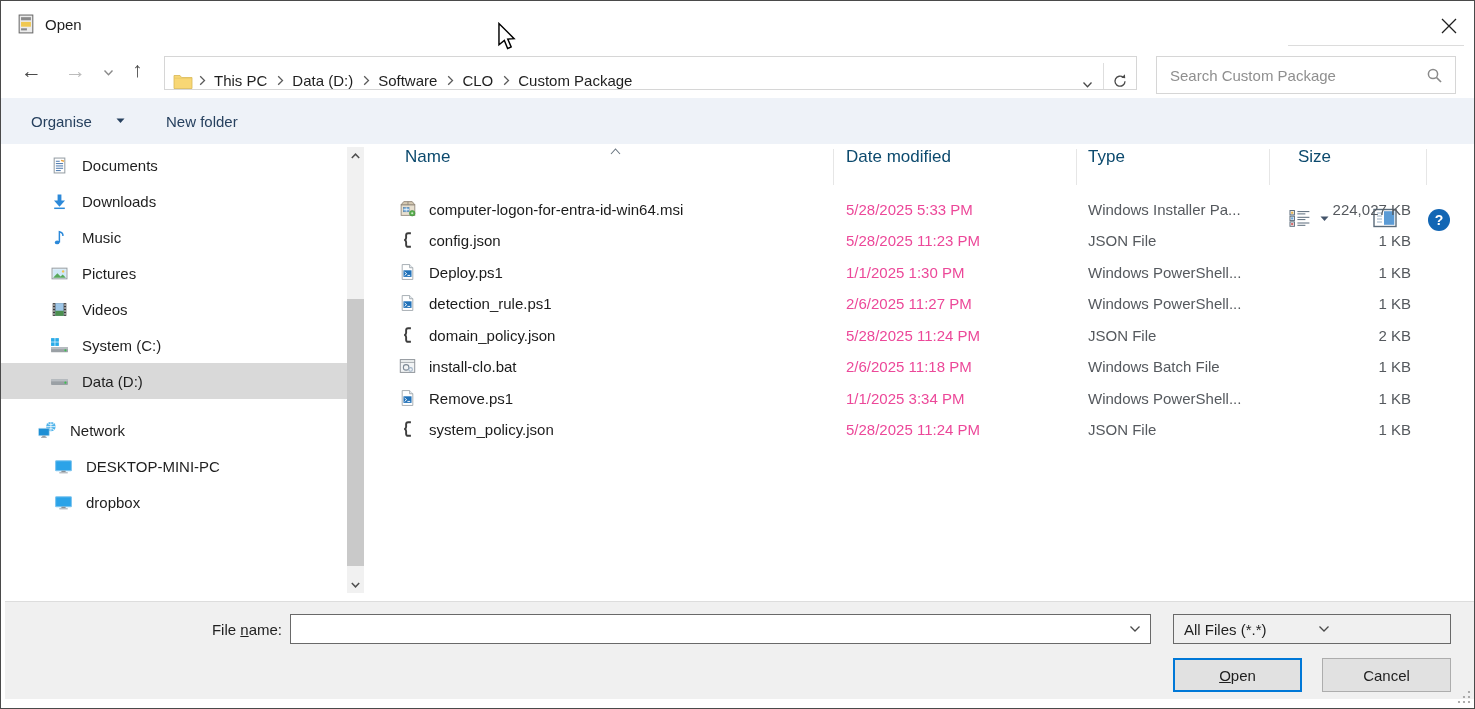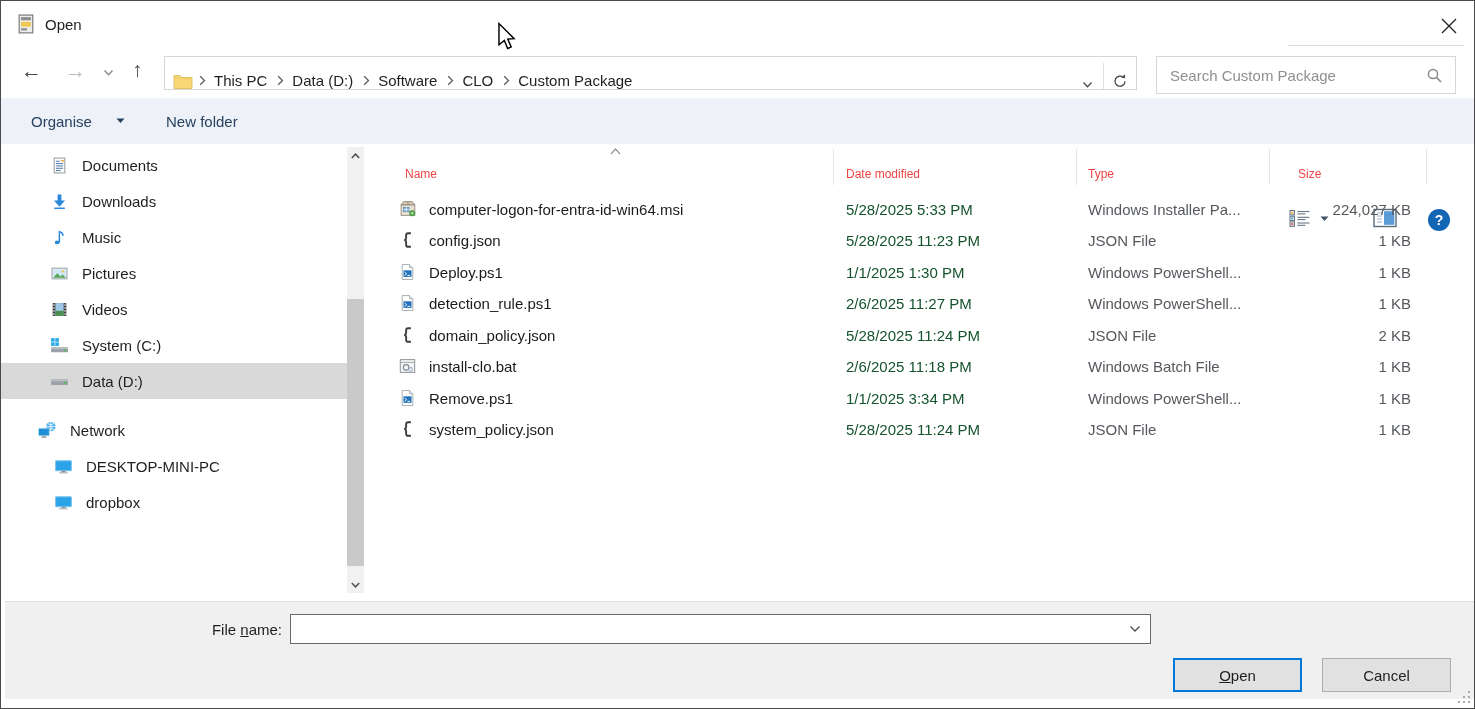--- a/index.html
+++ b/index.html
@@ -60,29 +60,29 @@
   .side-label { white-space:nowrap; }
 
   
   .sb-track { left:346px; top:146px; width:17px; height:446px; background:#f1f1f1; }
   .sb-btn { position:absolute; left:0; width:17px; height:17px; display:flex; align-items:center; justify-content:center; }
   .sb-up { top:0; } .sb-down { bottom:0; }
   .sb-thumb { position:absolute; left:0; top:152px; width:17px; height:267px; background:#c9c9c9; }
 
   
   .list-header { left:370px; top:146px; width:1105px; height:40px; }
-  .col-h { position:absolute; top:20px; color:#ef4444; font-size:12px; white-space:nowrap; }
+  .col-h { position:absolute; top:0; color:#0c4a6e; font-size:17px; white-space:nowrap; }
   .col-name { left:34px; } .col-date { left:475px; } .col-type { left:717px; } .col-size { left:927px; }
   .col-sep { position:absolute; top:2px; width:1px; height:36px; background:#e6e6e6; }
   .sort-caret { position:absolute; left:238px; top:0px; }
   .file-rows { left:370px; top:192px; width:1105px; }
   .file-row { position:relative; height:31.5px; }
   .fcell { position:absolute; top:50%; transform:translateY(-50%); white-space:nowrap; }
   .f-icon { left:28px; } .f-name { left:58px; color:#1b1b1b; }
-  .f-date { left:475px; color:#14532d; } .f-type { left:717px; color:#55595e; }
+  .f-date { left:475px; color:#ec4899; } .f-type { left:717px; color:#55595e; }
   .f-size { left:880px; width:160px; text-align:right; color:#55595e; }
 
   
   .footer { left:4px; top:600px; width:100%; height:98px; background:#f0f0f0; border-top:1px solid #dddddd;text-decoration:underline; }
   .fn-label { position:absolute; left:130px; top:19px; width:147px; text-align:right; font-size:15px; }
   .ak { text-decoration:underline; }
   .fn-combo { position:absolute; left:285px; top:12px; width:861px; height:30px; background:#fff;
               border:1px solid #696969; display:flex; align-items:center; }
   .fn-combo input { flex:1; border:0; outline:0; font-size:15px; padding-left:7px; background:transparent; }
   .combo-dd { margin-right:9px; }
@@ -536,20 +536,28 @@
   <div class="abs footer">
     <div class="fn-label"><span>File </span><span class="ak">n</span><span>ame:</span></div>
     <div class="fn-combo">
       <input value="" style="">
       <span class="combo-dd">
         <svg width="12" height="8" viewBox="0 0 12 8">
             <path d="M1.5 1.5 L6 6 L10.5 1.5" fill="none" stroke="#4a4a4a" stroke-width="1.3"></path>
           </svg>
       </span>
     </div>
+    <div class="ft-combo">
+      <span>All Files (*.*)</span>
+      <span class="combo-dd">
+        <svg width="12" height="8" viewBox="0 0 12 8">
+            <path d="M1.5 1.5 L6 6 L10.5 1.5" fill="none" stroke="#4a4a4a" stroke-width="1.3"></path>
+          </svg>
+      </span>
+    </div>
     <div class="btn open-btn">
         <span><span class="ak">O</span><span>pen</span></span>
       </div>
     <div class="btn cancel-btn">
         <span>Cancel</span>
       </div>
     <div class="grip">
       <svg width="14" height="14" viewBox="0 0 14 14">
         <g fill="#9a9a9a">
             <circle cx="12" cy="2" r="1.1"></circle>

